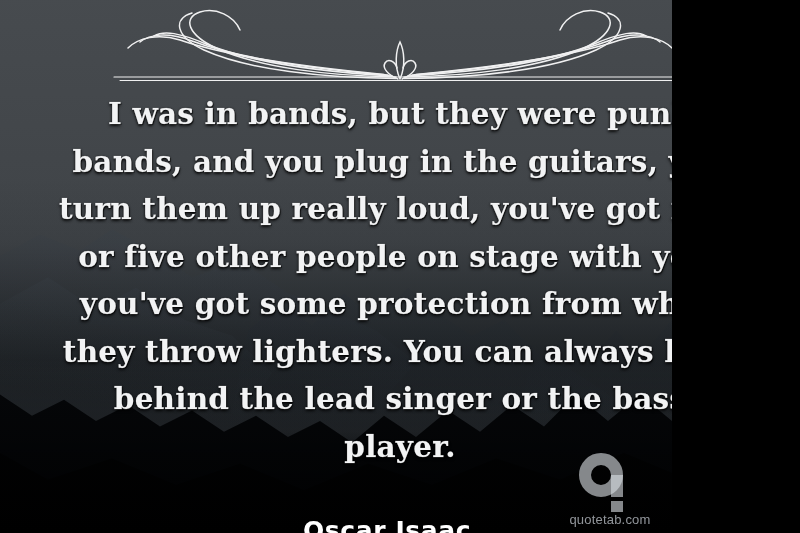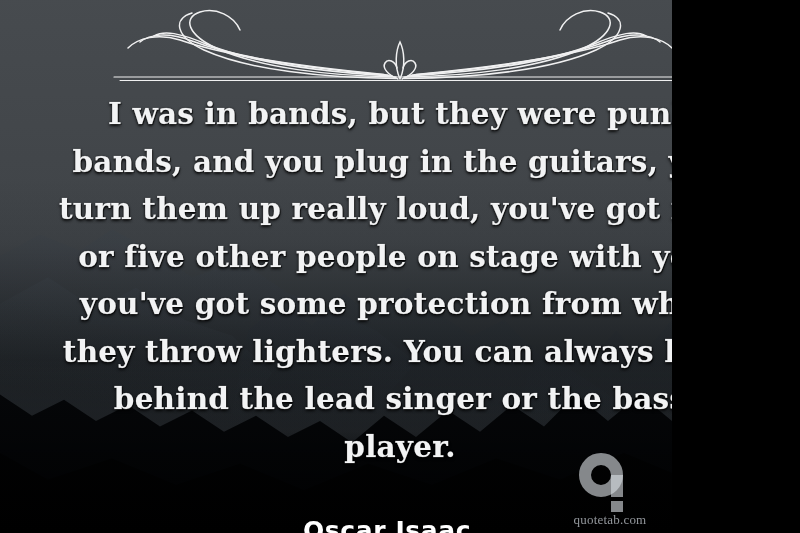--- a/index.html
+++ b/index.html
@@ -161,21 +161,21 @@
     position: absolute; left: 32px; top: 22px;
     width: 12px; height: 22px;
     background: rgba(214,219,224,.62);
   }
   .wm-dot {
     position: absolute; left: 32px; top: 48px;
     width: 12px; height: 11px;
     background: rgba(214,219,224,.62);
   }
   .wm-text {
-    font-family: Liberation Serif, serif;
+    font-family: Liberation Sans, sans-serif;
     font-size: 13px;
     color: rgba(206,212,219,.70);
     letter-spacing: .2px;
     line-height: 15px;
   }
 </style>
 </head>
 <body>
 
 <div id="quote-card">

